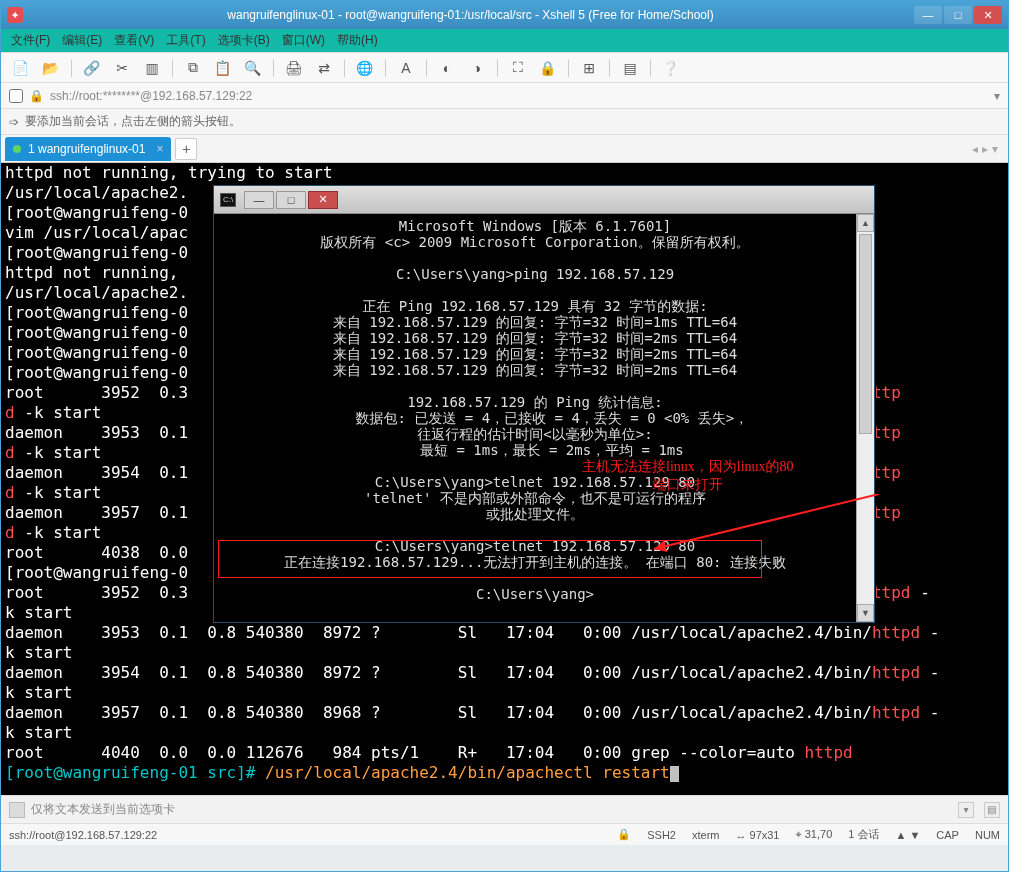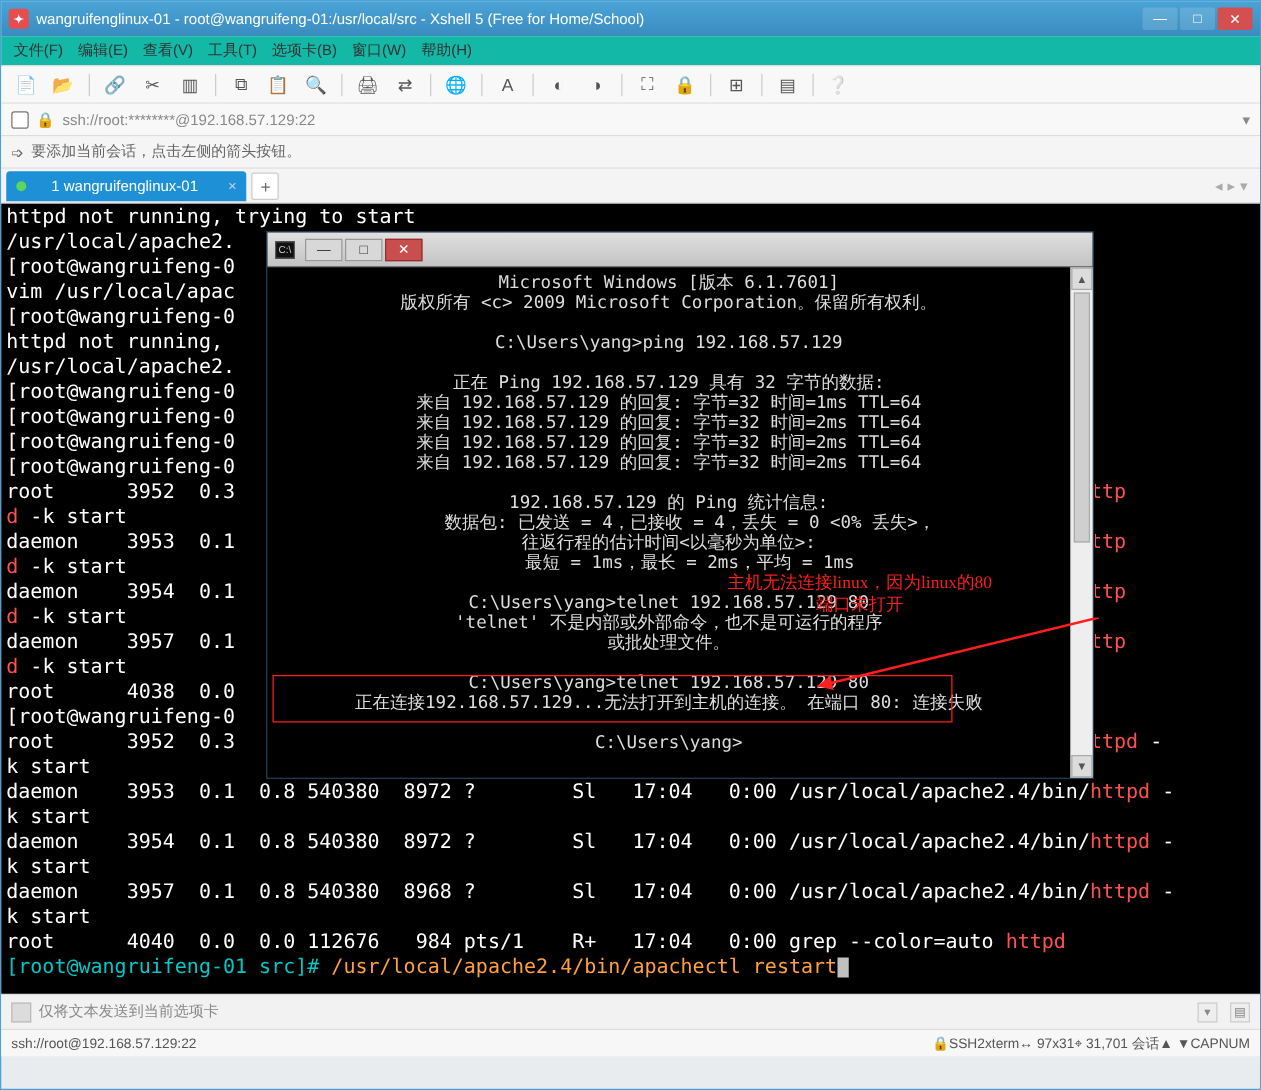--- a/index.html
+++ b/index.html
@@ -1,52 +1,52 @@
 <!DOCTYPE html>
 <html><head>
 <meta charset="utf-8">
 <style>
   * { box-sizing: border-box; margin: 0; padding: 0; }
   body { width:1009px; height:872px; font-family: "Microsoft YaHei", Tahoma, sans-serif; font-size:12px; background:#e8e8e8; overflow:hidden; }
   
   .win { width:1009px; height:872px; background:#e9ecef; border:1px solid #4aa3d6; position:relative; }
   .titlebar { height:28px; background:linear-gradient(#4aa3d6,#3a8cc0); display:flex; align-items:center; color:#fff; font-size:12px; padding:0 6px; }
   .titlebar .icon { width:16px; height:16px; background:#e64d4d; border-radius:3px; margin-right:6px; font-size:11px; display:flex; align-items:center; justify-content:center; }
-  .titlebar .title { flex:1; }
+  .titlebar .title { flex:1;text-align:center; }
   .winctrl { display:flex; }
   .winctrl div { width:28px; height:18px; margin-left:2px; background:rgba(255,255,255,0.15); border-radius:2px; display:flex; align-items:center; justify-content:center; font-size:11px; color:#fff; }
   .winctrl .close { background:#d45050; }
   .menubar { height:24px; background:#14b8a6; border-bottom:1px solid #ddd; display:flex; align-items:center; padding:0 10px; gap:12px; font-size:12px; color:#333; }
   .toolbar { height:30px; background:#f8f8f8; border-bottom:1px solid #ddd; display:flex; align-items:center; padding:0 8px; gap:6px; }
   .tb { width:24px; height:22px; display:flex; align-items:center; justify-content:center; color:#555; font-size:14px; border-radius:2px; }
   .tb.sep { width:1px; height:18px; background:#ccc; margin:0 2px; }
   .addrbar { height:26px; background:#f8f8f8; border-bottom:1px solid #ddd; display:flex; align-items:center; padding:0 8px; color:#888; gap:6px; }
   .addrbar .lock { color:#999; }
   .addrbar .addr { flex:1; }
   .addrbar .cb { width:14px; height:14px; }
   .hintbar { height:26px; background:#f5f5f5; border-bottom:1px solid #ddd; display:flex; align-items:center; padding:0 8px; color:#666; gap:6px; }
   .tabbar { height:28px; background:#f4f4f4; border-bottom:1px solid #ccc; display:flex; align-items:center; padding:0 4px; }
-  .tab { height:24px; background:#1e90d6; color:#fff; display:flex; align-items:center; padding:0 8px; border-radius:3px 3px 0 0; gap:20px; font-size:12px; }
+  .tab { height:24px; background:#1e90d6; color:#fff; display:flex; align-items:center; padding:0 8px; border-radius:3px 3px 0 0; gap:7px; font-size:12px; }
   .tab .dot { width:8px; height:8px; background:#5cd65c; border-radius:50%; }
   .tab .x { margin-left:4px; color:#cce; }
   .newtab { width:22px; height:22px; display:flex; align-items:center; justify-content:center; border:1px solid #ccc; background:#fff; margin-left:4px; border-radius:2px; font-size:14px; color:#666;}
   .tabnav { margin-left:auto; display:flex; gap:4px; color:#aaa; padding-right:6px;}
   
   .term-wrap { position:relative; height:632px; }
   .term { position:absolute; inset:0; background:#000; color:#fff; font-family:"Consolas","DejaVu Sans Mono",monospace; font-size:16px; line-height:20px; padding:0px 4px; white-space:pre; overflow:hidden; }
   .c-cyan { color:#00c8c8; }
   .c-orange { color:#ff9f3e; }
   .c-red2 { color:#ff5050; }
   .curbox { display:inline-block; width:9px; height:16px; background:#c0c0c0; vertical-align:middle;}
   
   .sendbar { height:28px; background:#f2f2f2; border-top:1px solid #ddd; display:flex; align-items:center; padding:0 8px; color:#888; gap:6px;}
   .sendbar .boxico { width:16px; height:16px; background:#dcdcdc; border:1px solid #bbb; }
   .sendbar .fill { flex:1;}
   .sendbar .tiny { width:16px; height:16px; background:#eee; border:1px solid #ccc; margin-left:4px; display:flex; align-items:center; justify-content:center; font-size:10px;}
-  .status { height:22px; background:#f7f7f7; border-top:1px solid #ddd; display:flex; align-items:center; padding:0 8px; color:#555; font-size:11px;}
+  .status { height:22px; background:#f7f7f7; border-top:1px solid #ddd; display:flex; align-items:center; padding:0 8px; color:#555; gap:16px; font-size:11px;}
   .status .fill { flex:1;}
   
   .cmdwin { position:absolute; left:212px; top:22px; width:662px; height:438px; border:1px solid #2a4d6a; box-shadow:0 0 0 1px #000; background:#000; }
   .cmdtitle { height:28px; background:linear-gradient(#e0e0e0,#c3c3c3); display:flex; align-items:center; padding:0 6px; font-size:12px; color:#222; border-bottom:1px solid #888; }
   .cmdtitle .ci { width:16px; height:14px; background:#111; margin-right:6px; border:1px solid #555; display:flex; align-items:center; justify-content:center; color:#ccc; font-size:8px;}
   .cmdtitle .t { flex:1; }
   .cmdctrl { display:flex; }
   .cmdctrl div { width:30px; height:18px; margin-left:2px; background:#d8d8d8; border:1px solid #999; display:flex; align-items:center;justify-content:center; font-size:11px; color:#333;}
   .cmdctrl .close { background:#c94f4f; color:#fff; border-color:#903030;}
   .cmdbody-wrap { position:relative; height:408px;text-align:center; }

